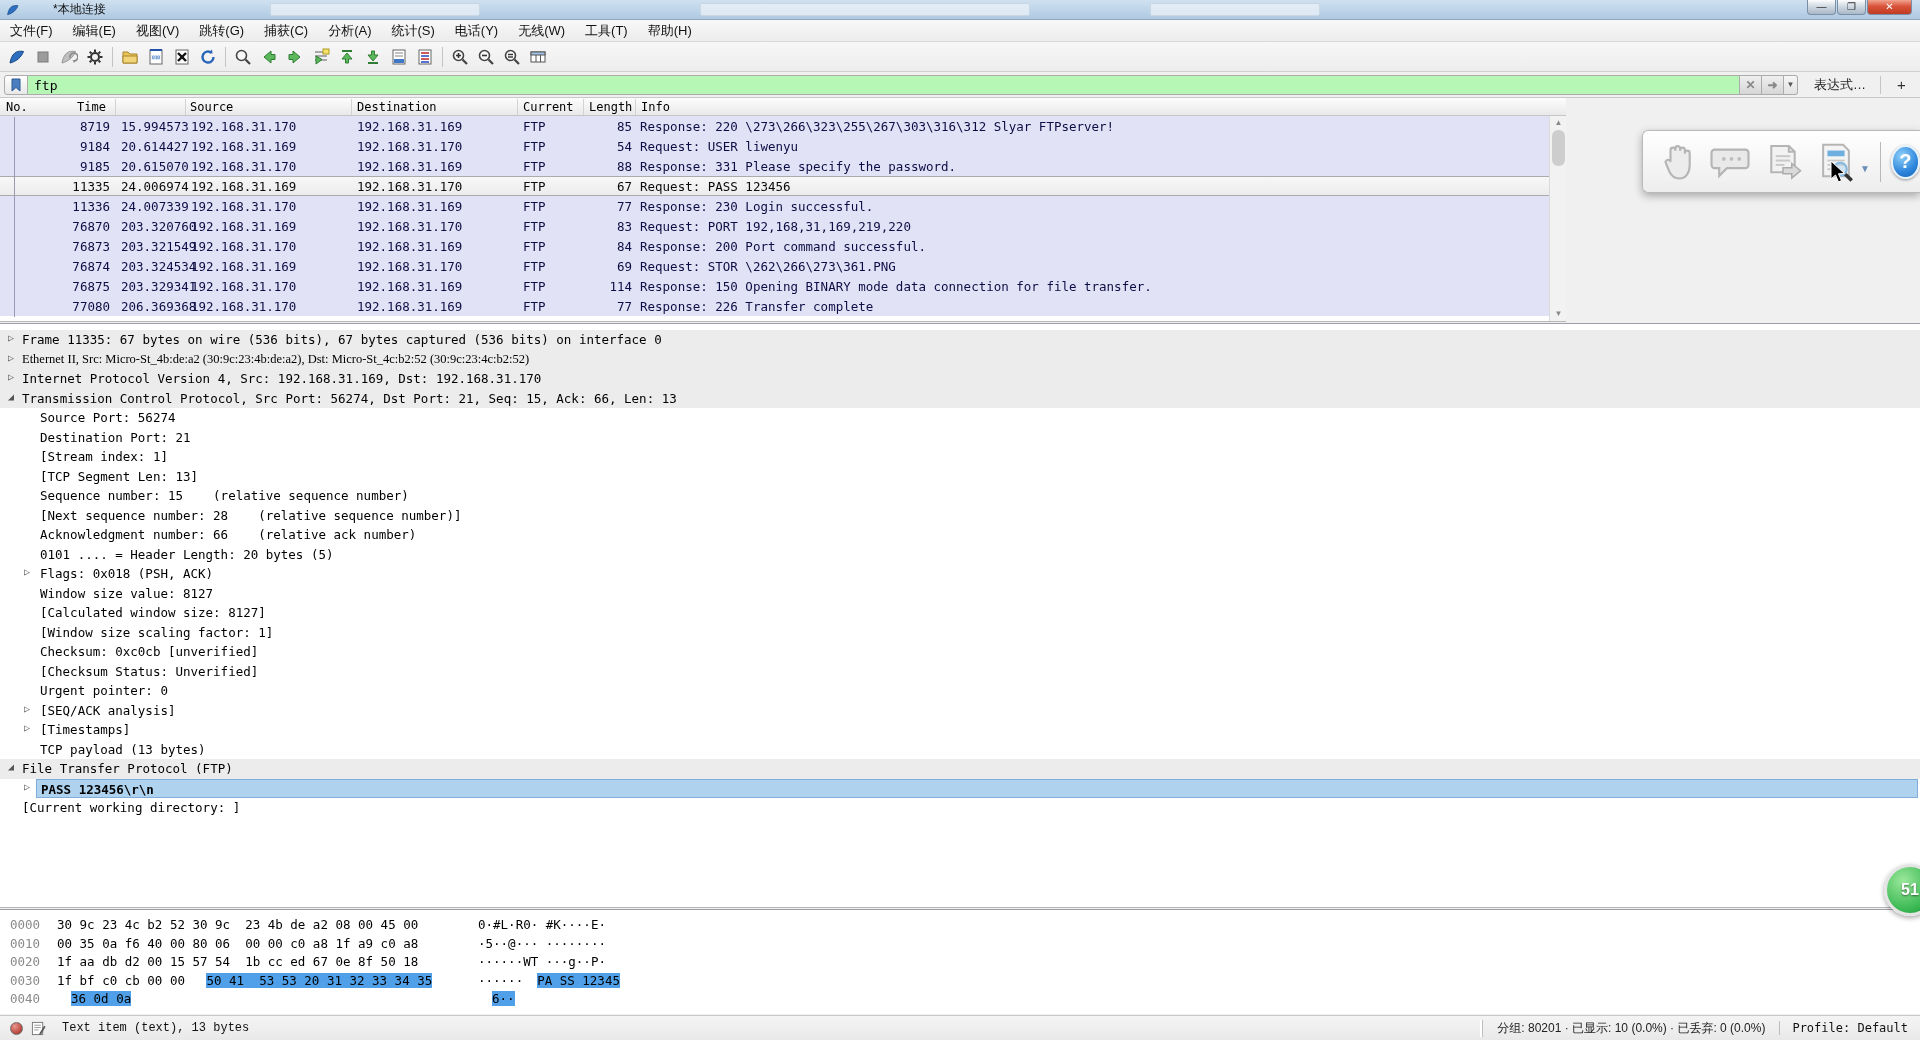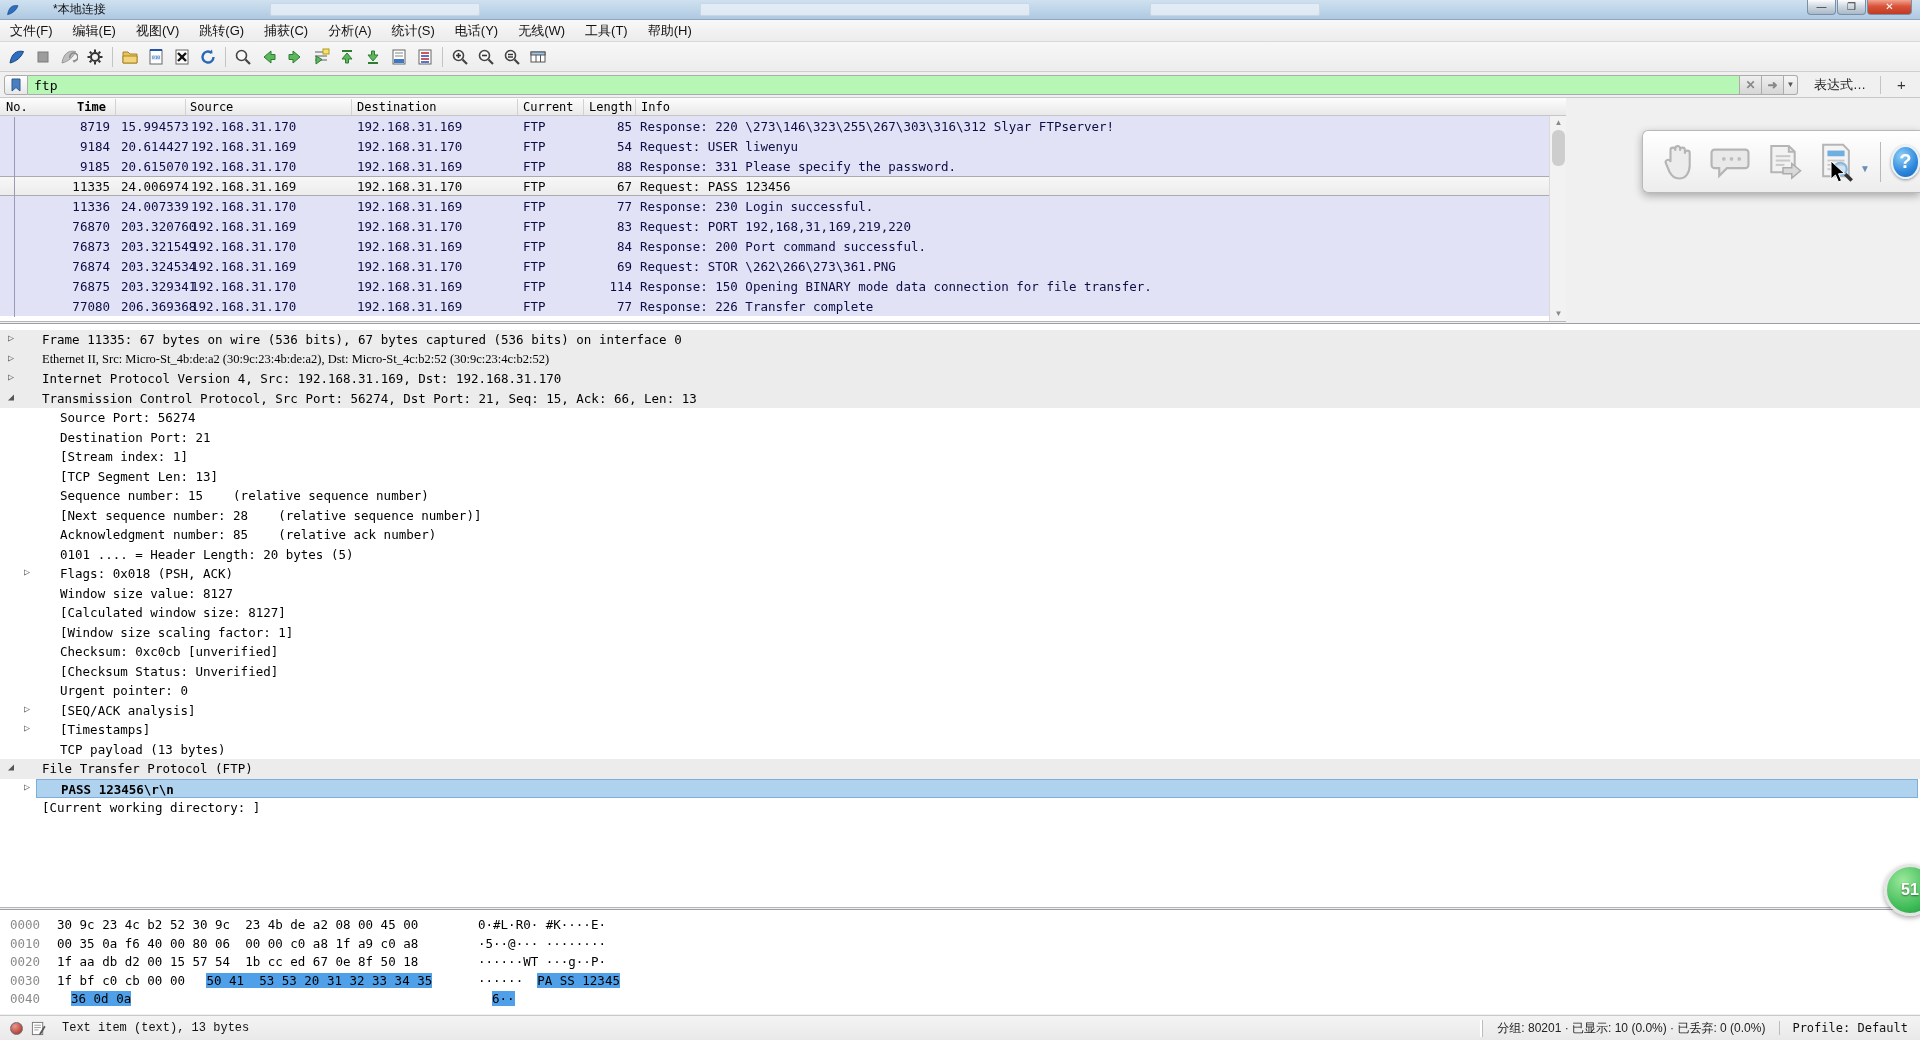--- a/index.html
+++ b/index.html
@@ -84,21 +84,21 @@
     display:flex; align-items:center; justify-content:center; }
   .cursor { position:absolute; left:1830px; top:160px; }
 
   
   .details { position:absolute; left:0; top:323px; width:1920px; height:585px; background:#FFF;
     border-top:1px solid #9AA0A6; border-bottom:1px solid #B6B6B6;
     font-family:"DejaVu Sans Mono",monospace; font-size:12.5px; color:#000; padding-top:6px; }
   .d-row { position:relative; height:19.5px; white-space:pre; }
   .d-row.gray { background:#ECECEC; }
   .d-arrow { position:absolute; top:2px; font-size:10px; color:#555; }
-  .d-text { position:absolute; top:2px;margin-left:20px; }
+  .d-text { position:absolute; top:2px; }
   .d-sel { position:absolute; left:36px; right:2px; top:0; height:19px; background:#AFD2EF; border:1px solid #7FAEDC;font-weight:bold; }
   .d-sel .d-text { left:4px; }
 
   
   .hexpane { position:absolute; left:0; top:909px; width:1920px; height:105px; background:#FFF;
     border-top:1px solid #9AA0A6; font-family:"DejaVu Sans Mono",monospace; font-size:12.5px; padding-top:7px; }
   .h-row { position:relative; height:18.6px; white-space:pre; }
   .h-off { position:absolute; left:10px; color:#8A8A8A; }
   .h-hex { position:absolute; left:57px; color:#000; }
   .h-asc { position:absolute; left:478px; color:#000; }
@@ -329,35 +329,35 @@
     <div class="fapply">➜</div>
     <div class="fcaret">▼</div>
     <div class="fexpr">表达式…</div>
     <div class="fsep"></div>
     <div class="fplus">+</div>
   </div>
 
   <div class="plist">
     <div class="phead" id="phead">
         <span style="left: 6px;">No.</span>
-        <span style="left: 77px; font-weight: bold;">Time</span>
+        <span style="left: 77px;">Time</span>
         <span style="left: 190px;">Source</span>
         <span style="left: 357px;">Destination</span>
         <span style="left: 523px;">Current</span>
         <span style="left: 589px;">Length</span>
         <span style="left: 641px;">Info</span>
         <i style="left: 115px;"></i>
         <i style="left: 185px;"></i>
         <i style="left: 351px;"></i>
         <i style="left: 517px;"></i>
         <i style="left: 583px;"></i>
         <i style="left: 635px;"></i>
       </div>
     <div id="prows">
-        <div class="prow"><span class="c-no">8719</span><span class="c-time">15.994573</span><span class="c-src">192.168.31.170</span><span class="c-dst">192.168.31.169</span><span class="c-proto">FTP</span><span class="c-len">85</span><span class="c-info">Response: 220 \273\146\323\255\267\303\316\312 Slyar FTPserver!</span></div>
+        <div class="prow"><span class="c-no">8719</span><span class="c-time">15.994573</span><span class="c-src">192.168.31.170</span><span class="c-dst">192.168.31.169</span><span class="c-proto">FTP</span><span class="c-len">85</span><span class="c-info">Response: 220 \273\266\323\255\267\303\316\312 Slyar FTPserver!</span></div>
         <div class="prow"><span class="c-no">9184</span><span class="c-time">20.614427</span><span class="c-src">192.168.31.169</span><span class="c-dst">192.168.31.170</span><span class="c-proto">FTP</span><span class="c-len">54</span><span class="c-info">Request: USER liwenyu</span></div>
         <div class="prow"><span class="c-no">9185</span><span class="c-time">20.615070</span><span class="c-src">192.168.31.170</span><span class="c-dst">192.168.31.169</span><span class="c-proto">FTP</span><span class="c-len">88</span><span class="c-info">Response: 331 Please specify the password.</span></div>
         <div class="prow sel"><span class="c-no">11335</span><span class="c-time">24.006974</span><span class="c-src">192.168.31.169</span><span class="c-dst">192.168.31.170</span><span class="c-proto">FTP</span><span class="c-len">67</span><span class="c-info">Request: PASS 123456</span></div>
         <div class="prow"><span class="c-no">11336</span><span class="c-time">24.007339</span><span class="c-src">192.168.31.170</span><span class="c-dst">192.168.31.169</span><span class="c-proto">FTP</span><span class="c-len">77</span><span class="c-info">Response: 230 Login successful.</span></div>
         <div class="prow"><span class="c-no">76870</span><span class="c-time">203.320760</span><span class="c-src">192.168.31.169</span><span class="c-dst">192.168.31.170</span><span class="c-proto">FTP</span><span class="c-len">83</span><span class="c-info">Request: PORT 192,168,31,169,219,220</span></div>
         <div class="prow"><span class="c-no">76873</span><span class="c-time">203.321549</span><span class="c-src">192.168.31.170</span><span class="c-dst">192.168.31.169</span><span class="c-proto">FTP</span><span class="c-len">84</span><span class="c-info">Response: 200 Port command successful.</span></div>
         <div class="prow"><span class="c-no">76874</span><span class="c-time">203.324534</span><span class="c-src">192.168.31.169</span><span class="c-dst">192.168.31.170</span><span class="c-proto">FTP</span><span class="c-len">69</span><span class="c-info">Request: STOR \262\266\273\361.PNG</span></div>
         <div class="prow"><span class="c-no">76875</span><span class="c-time">203.329341</span><span class="c-src">192.168.31.170</span><span class="c-dst">192.168.31.169</span><span class="c-proto">FTP</span><span class="c-len">114</span><span class="c-info">Response: 150 Opening BINARY mode data connection for file transfer.</span></div>
         <div class="prow"><span class="c-no">77080</span><span class="c-time">206.369368</span><span class="c-src">192.168.31.170</span><span class="c-dst">192.168.31.169</span><span class="c-proto">FTP</span><span class="c-len">77</span><span class="c-info">Response: 226 Transfer complete</span></div>
       </div>
@@ -422,21 +422,21 @@
       <div class="d-row gray"><span class="d-arrow" style="left: 8px;">▷</span><span class="d-text" style="left: 22px;">Frame 11335: 67 bytes on wire (536 bits), 67 bytes captured (536 bits) on interface 0</span></div>
       <div class="d-row gray"><span class="d-arrow" style="left: 8px;">▷</span><span class="d-text" style="left: 22px; font-family: Liberation Serif, serif;">Ethernet II, Src: Micro-St_4b:de:a2 (30:9c:23:4b:de:a2), Dst: Micro-St_4c:b2:52 (30:9c:23:4c:b2:52)</span></div>
       <div class="d-row gray"><span class="d-arrow" style="left: 8px;">▷</span><span class="d-text" style="left: 22px;">Internet Protocol Version 4, Src: 192.168.31.169, Dst: 192.168.31.170</span></div>
       <div class="d-row gray"><span class="d-arrow" style="left: 8px;">◢</span><span class="d-text" style="left: 22px;">Transmission Control Protocol, Src Port: 56274, Dst Port: 21, Seq: 15, Ack: 66, Len: 13</span></div>
       <div class="d-row"><span class="d-text" style="left: 40px;">Source Port: 56274</span></div>
       <div class="d-row"><span class="d-text" style="left: 40px;">Destination Port: 21</span></div>
       <div class="d-row"><span class="d-text" style="left: 40px;">[Stream index: 1]</span></div>
       <div class="d-row"><span class="d-text" style="left: 40px;">[TCP Segment Len: 13]</span></div>
       <div class="d-row"><span class="d-text" style="left: 40px;">Sequence number: 15    (relative sequence number)</span></div>
       <div class="d-row"><span class="d-text" style="left: 40px;">[Next sequence number: 28    (relative sequence number)]</span></div>
-      <div class="d-row"><span class="d-text" style="left: 40px;">Acknowledgment number: 85    (relative ack number)</span></div>
+      <div class="d-row"><span class="d-text" style="left: 40px;">Acknowledgment number: 66    (relative ack number)</span></div>
       <div class="d-row"><span class="d-text" style="left: 40px;">0101 .... = Header Length: 20 bytes (5)</span></div>
       <div class="d-row"><span class="d-arrow" style="left: 24px;">▷</span><span class="d-text" style="left: 40px;">Flags: 0x018 (PSH, ACK)</span></div>
       <div class="d-row"><span class="d-text" style="left: 40px;">Window size value: 8127</span></div>
       <div class="d-row"><span class="d-text" style="left: 40px;">[Calculated window size: 8127]</span></div>
       <div class="d-row"><span class="d-text" style="left: 40px;">[Window size scaling factor: 1]</span></div>
       <div class="d-row"><span class="d-text" style="left: 40px;">Checksum: 0xc0cb [unverified]</span></div>
       <div class="d-row"><span class="d-text" style="left: 40px;">[Checksum Status: Unverified]</span></div>
       <div class="d-row"><span class="d-text" style="left: 40px;">Urgent pointer: 0</span></div>
       <div class="d-row"><span class="d-arrow" style="left: 24px;">▷</span><span class="d-text" style="left: 40px;">[SEQ/ACK analysis]</span></div>
       <div class="d-row"><span class="d-arrow" style="left: 24px;">▷</span><span class="d-text" style="left: 40px;">[Timestamps]</span></div>

